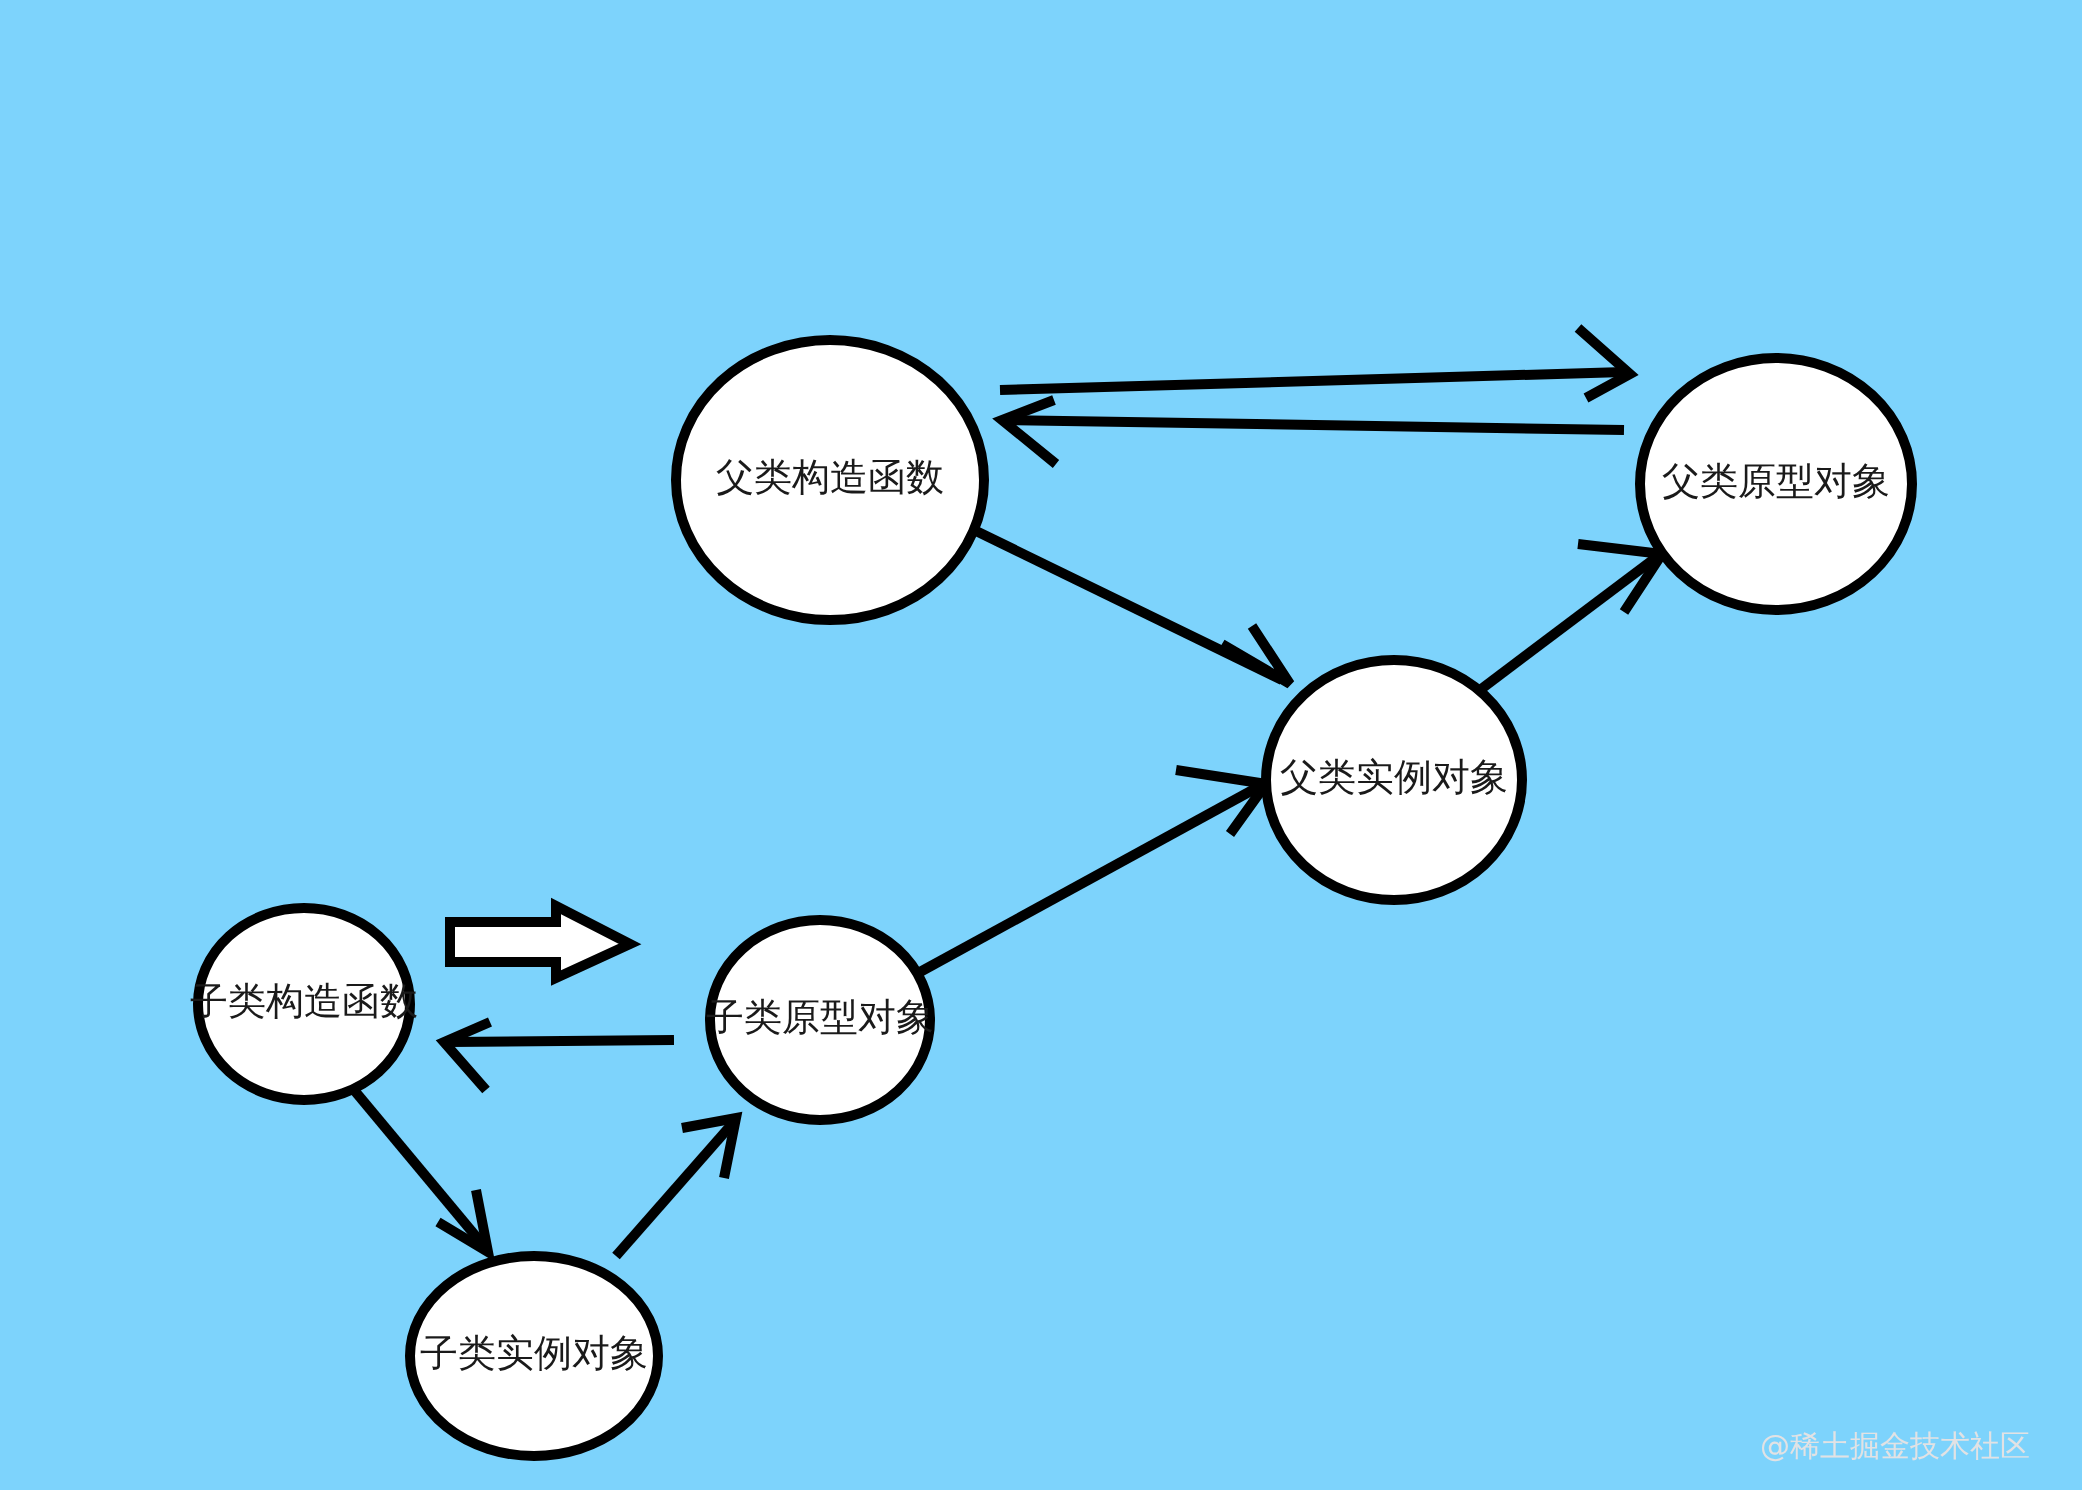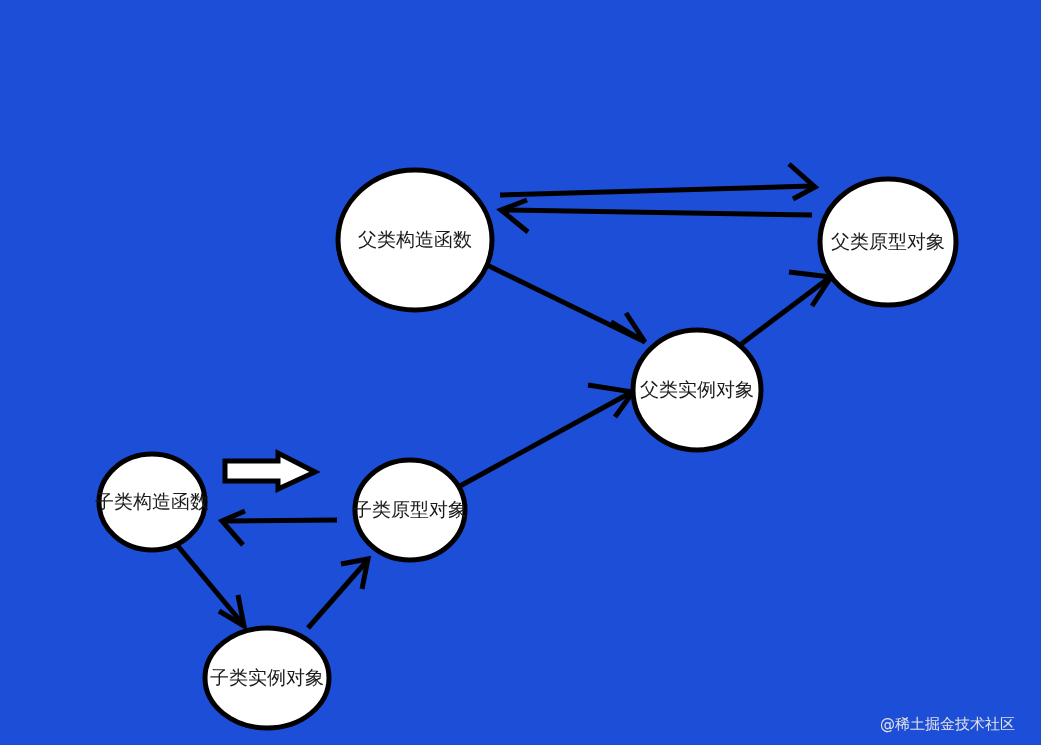--- a/index.html
+++ b/index.html
@@ -8,21 +8,21 @@
     padding: 0;
     background: #ffffff;
   }
   body {
     font-family: "DejaVu Sans", "Liberation Sans", sans-serif;
   }
   #canvas {
     position: relative;
     width: 1041px;
     height: 745px;
-    background: #1d4ed8;
+    background: #7dd3fc;
     overflow: hidden;
   }
   #diagram-svg {
     position: absolute;
     left: 0;
     top: 0;
     width: 1041px;
     height: 745px;
   }
   .node-ellipse {

